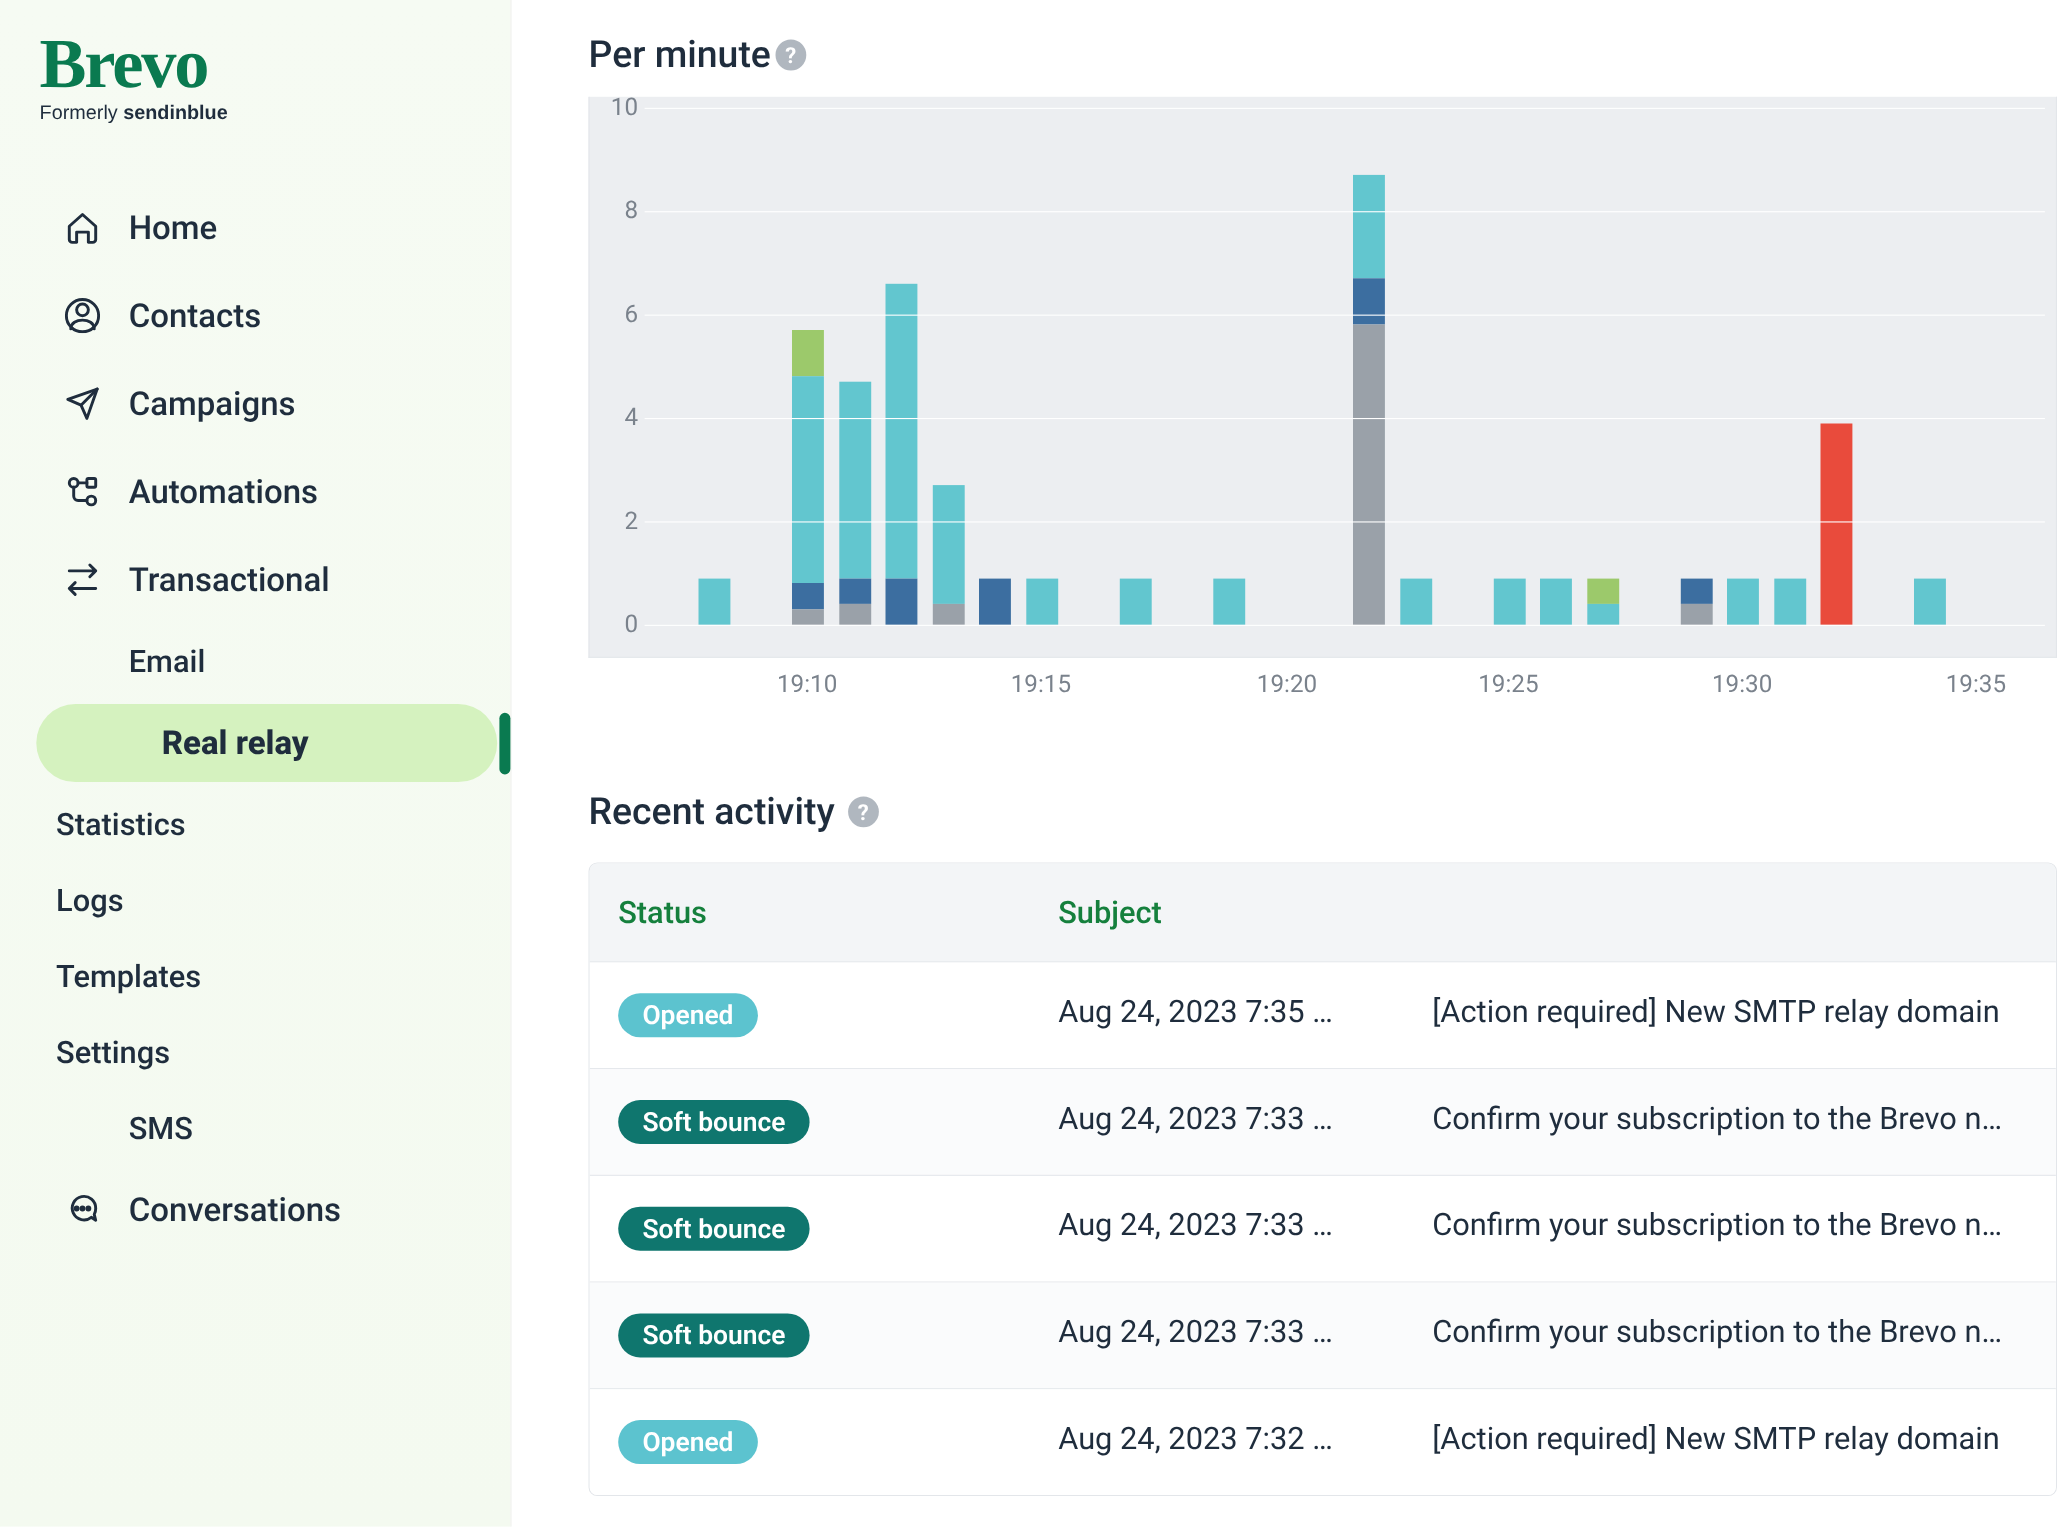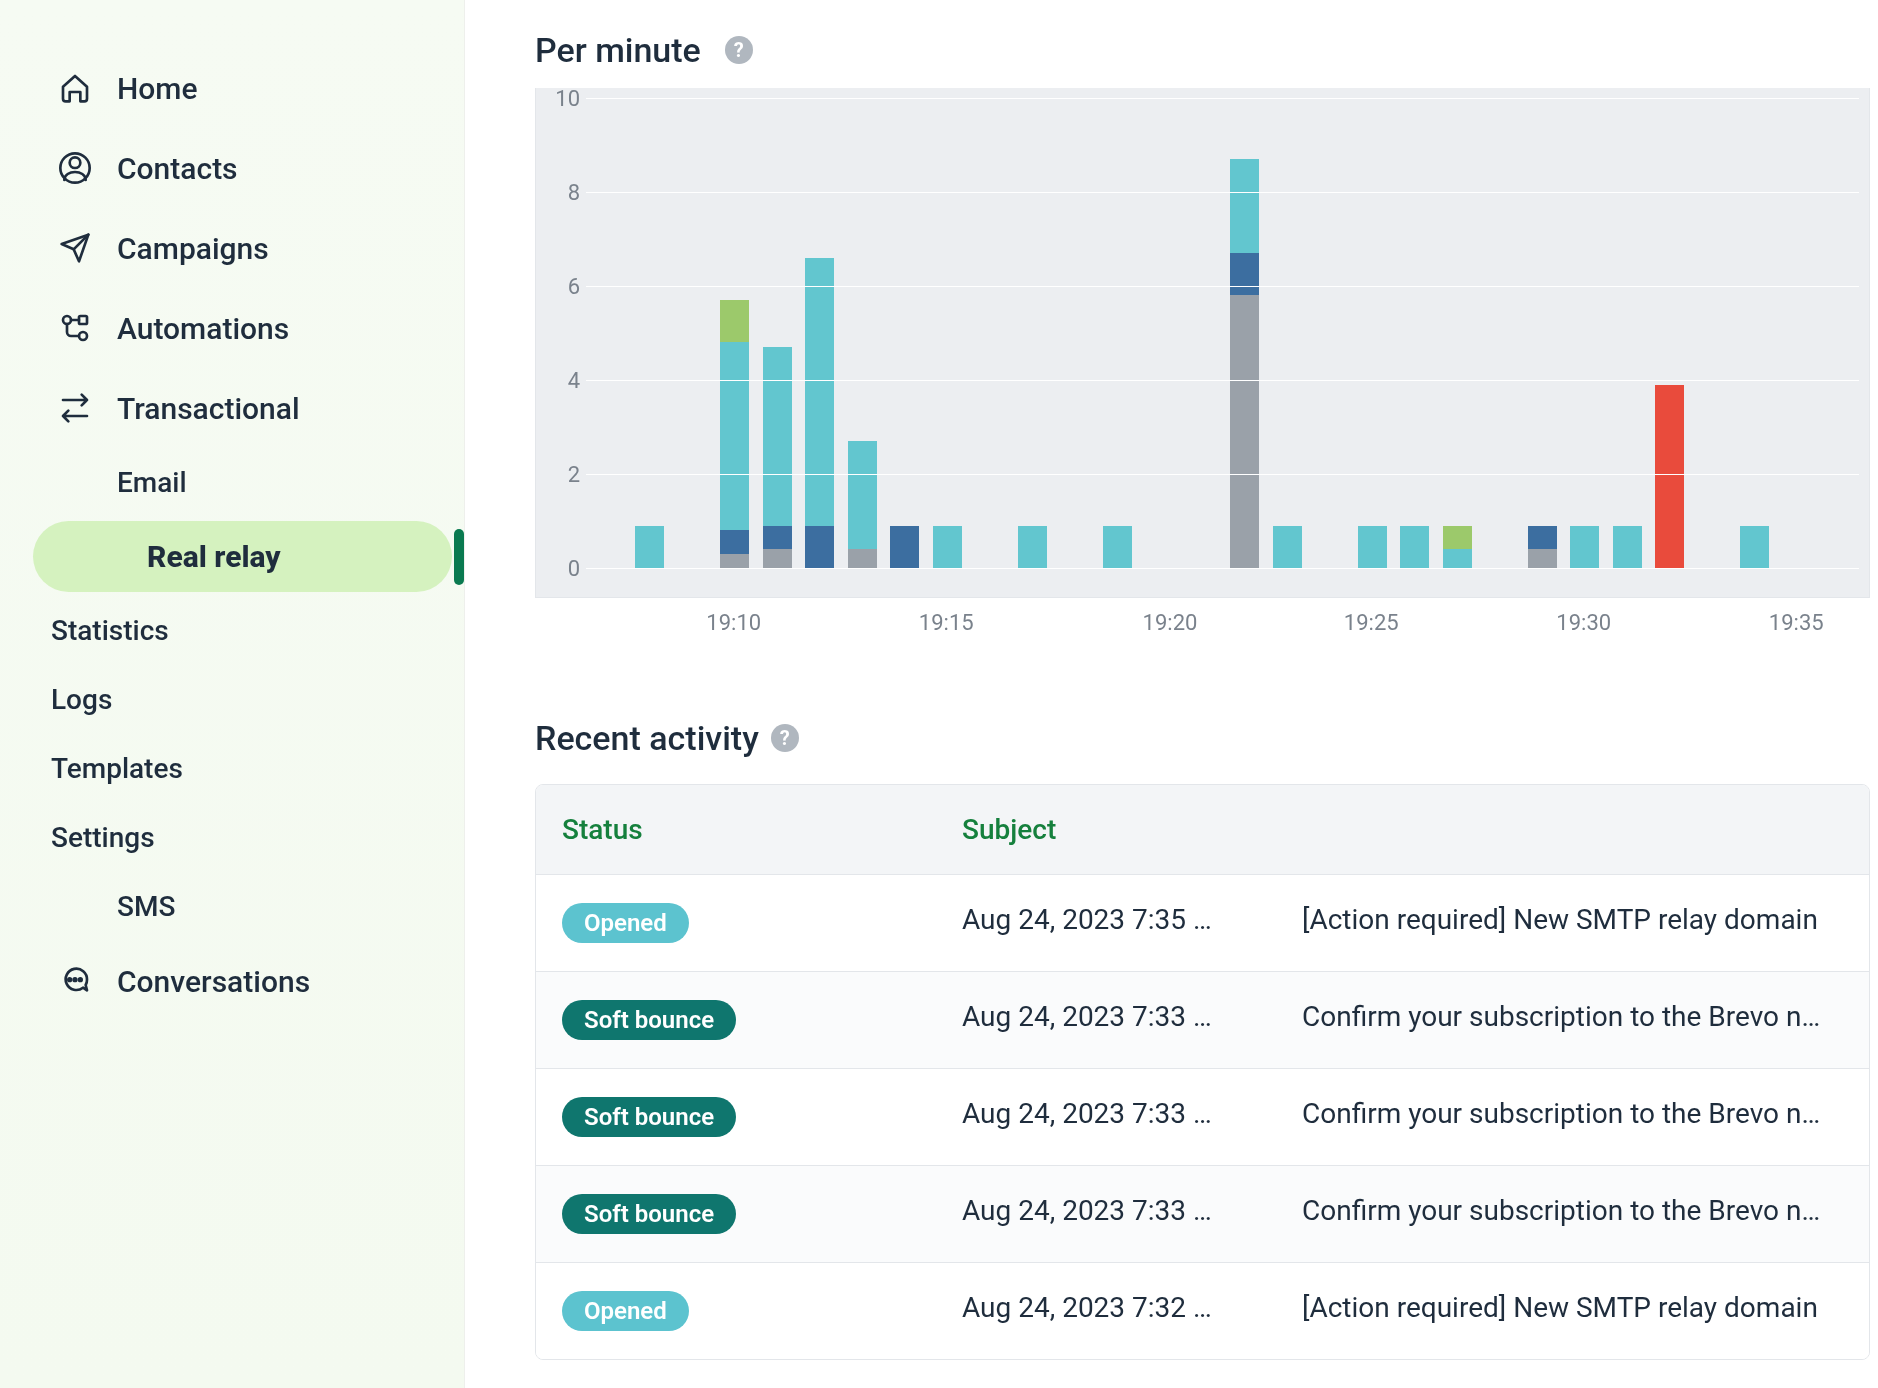--- a/index.html
+++ b/index.html
@@ -18,21 +18,21 @@
   .nav-item .icon { width: 36px; height: 36px; display: inline-flex; align-items: center; justify-content: center; font-size: 32px; color: #1f2d3d; }
   .sub-nav { padding-left: 96px; }
   .sub-item { padding: 18px 0; font-size: 28px; font-weight: 500; color: #1f2d3d; cursor: pointer; }
   .sub-sub { padding-left: 30px; }
   .active-wrap { position: relative; margin: 4px 12px 4px 12px; }
   .active-pill { background: #d5f2bf; border-radius: 36px; padding: 18px 0 18px 114px; font-size: 30px; font-weight: 800; color: #1f2d3d; cursor: pointer; }
   .active-marker { position: absolute; right: -12px; top: 50%; transform: translateY(-50%); width: 10px; height: 56px; background: #0a7a50; border-radius: 5px; }
 
   
   .main { flex: 1; padding: 30px 0 0 70px; overflow: hidden; }
-  .section-head { display: flex; align-items: center; gap: 24px; font-size: 34px; font-weight: 500; color: #1f2d3d; margin-bottom: 18px; }
+  .section-head { display: flex; align-items: center; gap: 4px; font-size: 34px; font-weight: 500; color: #1f2d3d; margin-bottom: 18px; }
   .help-dot { width: 28px; height: 28px; border-radius: 50%; background: #b0b7bf; color: #fff; font-size: 20px; font-weight: 700; display: inline-flex; align-items: center; justify-content: center; cursor: pointer; }
 
   
   .chart-box { background: #eceef1; border: 1px solid #e3e6ea; border-top: none; width: 1335px; height: 510px; position: relative; }
   .grid-line { position: absolute; left: 50px; right: 10px; height: 1px; background: #fff; }
   .y-tick { position: absolute; left: 0; width: 44px; text-align: right; font-size: 22px; color: #7a828c; transform: translateY(-50%); }
   .bars-layer { position: absolute; left: 50px; right: 10px; top: 10px; bottom: 0; height: 470px; }
   .bar-slot { position: absolute; bottom: 0; width: 29px; display: flex; flex-direction: column; justify-content: flex-end; }
   .bar-seg { width: 100%; }
   .x-axis { width: 1335px; position: relative; height: 50px; }
@@ -54,20 +54,26 @@
   .pill { display: inline-block; padding: 6px 22px; border-radius: 22px; color: #fff; font-size: 24px; font-weight: 600; }
   .pill.opened { background: #5cc3cf; }
   .pill.soft-bounce { background: #0f766e; text-align: center; }
 </style>
 </head>
 <body>
 
 <div class="app">
 
   <aside class="sidebar">
+    <div class="logo-block">
+      <div class="logo-text">Brevo</div>
+      <div class="logo-sub">
+        <span>Formerly </span><b>sendinblue</b>
+      </div>
+    </div>
 
     <nav class="nav">
       <div class="nav-item">
         <span class="icon">
           <svg width="32" height="32" viewBox="0 0 24 24" fill="none" stroke="currentColor" stroke-width="2" stroke-linecap="round" stroke-linejoin="round">
               <path d="M3 11l9-8 9 8v9a2 2 0 0 1-2 2h-3v-7h-8v7H5a2 2 0 0 1-2-2z"></path>
             </svg>
         </span>
         <span>Home</span>
       </div>

